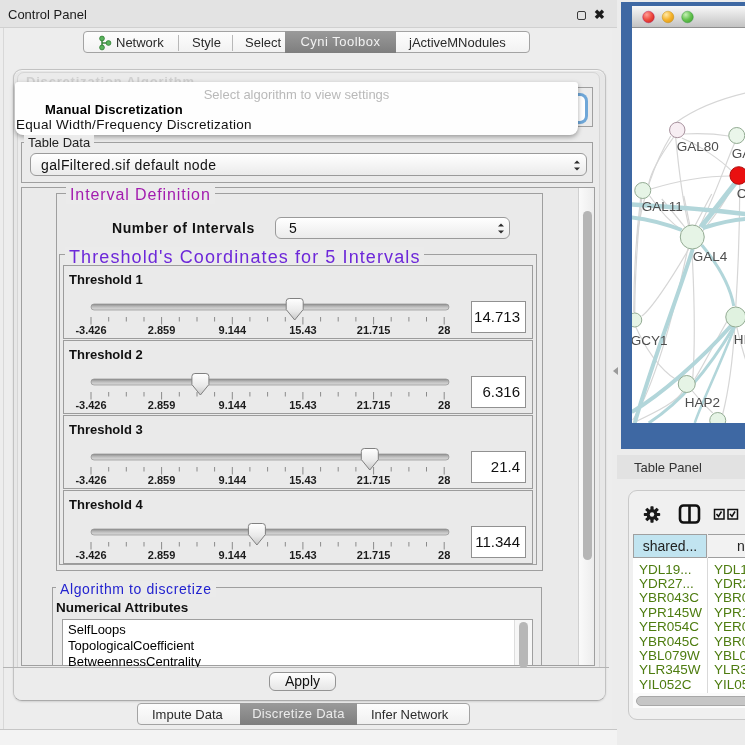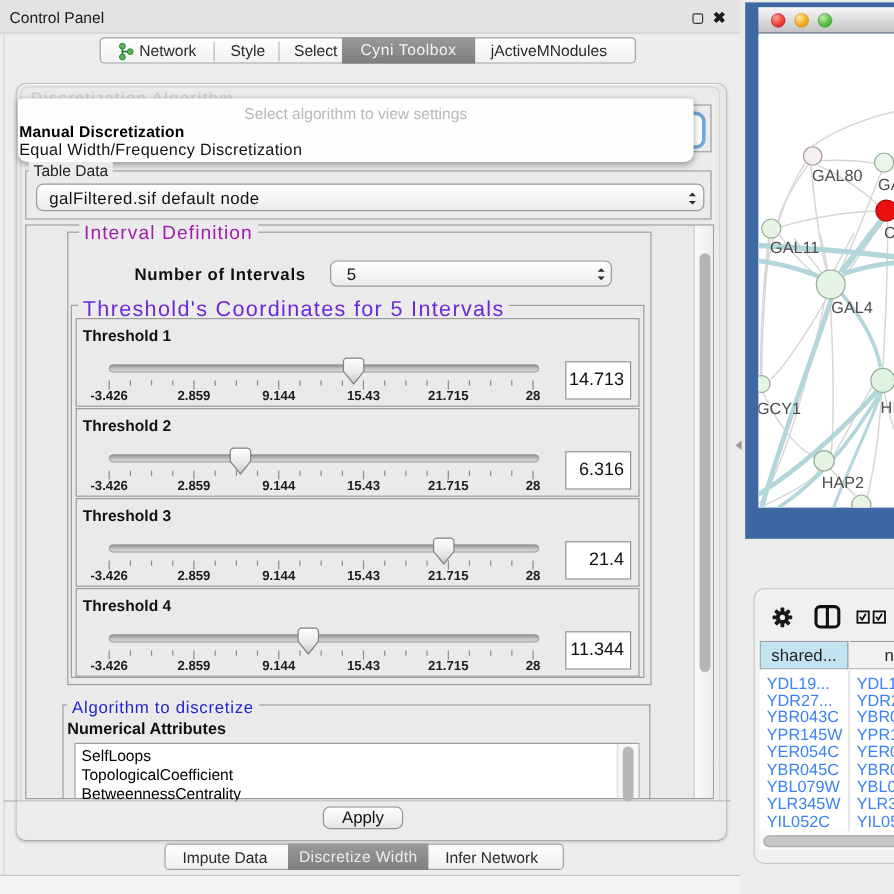--- a/index.html
+++ b/index.html
@@ -28,21 +28,21 @@
 .groupbox { position:absolute; border:1px solid #9f9f9f; }
 .grouplab { position:absolute; background:#ebebeb; padding:0 4px; font-size:13px; white-space:nowrap; }
 
 
 #ghostlab { position:absolute; left:26px; top:74px; font-size:13px; font-weight:bold; color:#d0d0d0; letter-spacing:0.8px; }
 #focuscombo { position:absolute; left:30px; top:96px; width:555px; height:25px; background:#fff; border-radius:5px; box-shadow:0 0 0 3px #6fa7d8; }
 
 
 #popup { position:absolute; left:15px; top:82px; width:563px; height:53px; background:#fefefe; border-radius:3px 3px 8px 8px; box-shadow:0 2px 5px rgba(0,0,0,0.35); font-size:13px; }
 #popup .i1 { position:absolute; left:0; right:0; top:5px; text-align:center; color:#b9b9b9; }
-#popup .i2 { position:absolute; left:1px; top:20px; font-weight:bold; color:#000; letter-spacing:0.2px; }
+#popup .i2 { position:absolute; left:1px; top:20px; font-weight:bold; color:#000; letter-spacing:0.2px;padding-left:29px; }
 #popup .i3 { position:absolute; left:1px; top:35px; color:#111; font-size:13.5px; letter-spacing:0.3px; }
 
 
 .combo { position:absolute; background:linear-gradient(#ffffff,#ebebeb); border:1px solid #9a9a9a; border-radius:6px; font-size:14px; color:#111;text-align:center; }
 .combo .txt { position:absolute; left:10px; top:50%; transform:translateY(-50%); letter-spacing:0.4px; white-space:nowrap; }
 
 
 #scrollpane { position:absolute; left:21px; top:187px; width:574px; height:479px; border:1px solid #9f9f9f; background:#eaeaea; overflow:hidden; }
 #vsb { position:absolute; left:556px; top:0; width:17px; height:477px; background:linear-gradient(90deg,#fafafa,#ececec); border-left:1px solid #d0d0d0; }
 #vsb .thumb { position:absolute; left:3.5px; top:23px; width:9px; height:349px; background:#b5b5b5; border-radius:4.5px; }
@@ -68,21 +68,21 @@
 #netwin { position:absolute; left:621px; top:2px; width:124px; height:447px; background:#3e68a3; }
 #nettitle { position:absolute; left:10.5px; top:4px; width:113.5px; height:22px; background:linear-gradient(#f8f8f8,#c3c3c3); border-bottom:1px solid #909090; }
 #netcanvas { position:absolute; left:631.5px; top:28px; width:113.5px; height:395px; background:#fff; overflow:hidden; }
 
 #tpbar { position:absolute; left:617px; top:455px; width:128px; height:24px; background:#e2e2e2; }
 #tpbar .t { position:absolute; left:17px; top:5px; font-size:13px; color:#333; }
 #tcontainer { position:absolute; left:628px; top:490px; width:127px; height:230px; background:#f0f0f0; border:1px solid #c9c9c9; border-radius:9px; }
 #thead { position:absolute; left:633px; top:534px; width:112px; height:24px; overflow:hidden; }
 #thead .h1 { position:absolute; left:0; top:0; width:74px; height:24px; background:#c1e4f0; border:1px solid #9f9f9f; text-align:center; font-size:14px; color:#222; line-height:23px; }
 #thead .h2 { position:absolute; left:75px; top:0; width:45px; height:24px; background:#f2f2f2; border:1px solid #9f9f9f; border-left:none; font-size:14px; color:#222; line-height:23px; }
-#tbody { position:absolute; left:633px; top:558px; width:112px; height:135px; background:#fff; overflow:hidden; font-size:13.5px; color:#3b82f6; }
+#tbody { position:absolute; left:633px; top:558px; width:112px; height:135px; background:#fff; overflow:hidden; font-size:13.5px; color:#4d7c0f; }
 .trr { position:absolute; left:0; width:200px; height:14.4px; }
 .trr .c1 { position:absolute; left:6px; top:0; }
 .trr .c2 { position:absolute; left:81px; top:0; }
 #tgrid { position:absolute; left:707px; top:558px; width:1px; height:135px; background:#d9d9d9; }
 #hsb { position:absolute; left:633px; top:693px; width:112px; height:15px; background:#fbfbfb; }
 #hsb .thumb { position:absolute; left:3px; top:2.5px; width:130px; height:10px; background:#c6c6c6; border:1px solid #a8a8a8; border-radius:5px; }
 
 #belowwin { position:absolute; left:0; top:729px; width:617px; height:16px; background:#f3f3f3; border-top:1px solid #c6c6c6; }
 </style></head>
 <body>
@@ -338,21 +338,21 @@
         <div class="thumb"></div>
       </div>
 </div>
 
 <div id="applysep"></div>
 <div id="applybar"></div>
 <div id="applybtn">Apply</div>
 
 <div id="bottabs">
   <span class="lbl" style="position:absolute;left:14px;top:3px">Impute Data</span>
-  <div id="tab-disc">Discretize Width</div>
+  <div id="tab-disc">Discretize Data</div>
   <span class="lbl" style="position:absolute;left:233px;top:3px">Infer Network</span>
 </div>
 <div id="belowwin"></div>
 
 
 <div id="netwin">
   <div id="nettitle">
     <svg width="80" height="22" style="position:absolute;left:0;top:0">
       <defs>
         <radialGradient id="lr" cx="0.35" cy="0.3" r="0.9">
@@ -435,20 +435,23 @@
   <text x="736" y="198">CBF1</text>
   <text x="641" y="211">GAL11</text>
   <text x="692" y="261">GAL4</text>
   <text x="733" y="344">HIS4</text>
   <text x="630" y="345">GCY1</text>
   <text x="684" y="407">HAP2</text>
  </g>
 </svg>
 
 
+<div id="tpbar">
+      <span class="t">Table Panel</span>
+    </div>
 <div id="tcontainer"></div>
 <svg width="110" height="30" style="position:absolute;left:640px;top:502px">
   <g fill="#1a1a1a" transform="translate(12,12.5)">
     <g id="teeth">
       <rect x="-1.6" y="-8.2" width="3.2" height="4" rx="0.8"></rect>
       <rect x="-1.6" y="4.2" width="3.2" height="4" rx="0.8"></rect>
       <rect x="-8.2" y="-1.6" width="4" height="3.2" rx="0.8"></rect>
       <rect x="4.2" y="-1.6" width="4" height="3.2" rx="0.8"></rect>
       <g transform="rotate(45)">
         <rect x="-1.6" y="-8.2" width="3.2" height="4" rx="0.8"></rect>

